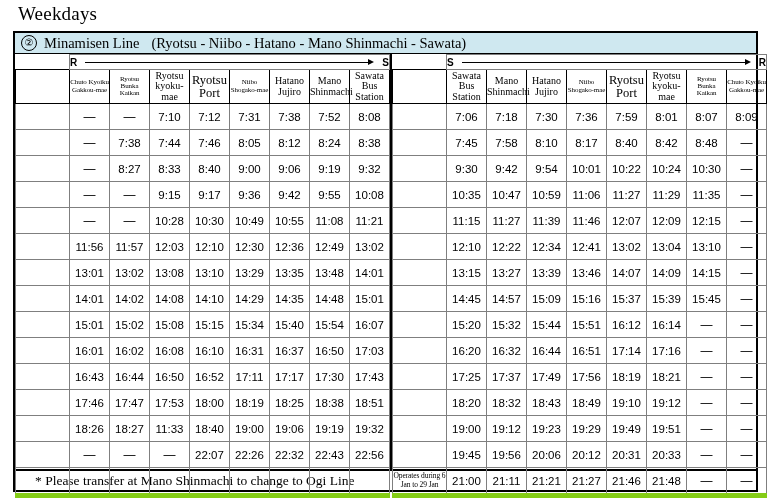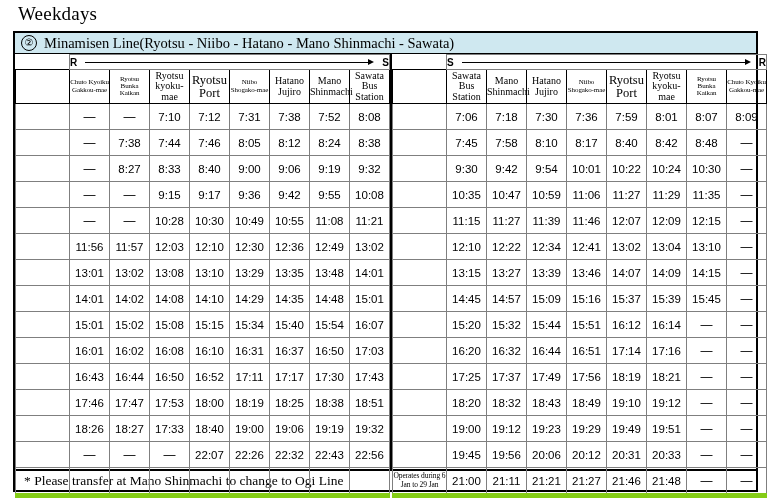--- a/index.html
+++ b/index.html
@@ -48,21 +48,21 @@
     white-space: nowrap;
   }
   .circ-num {
     display: inline-block;
     width: 14px; height: 14px; line-height: 13px;
     border: 1px solid #000; border-radius: 50%;
     text-align: center; font-size: 10px;
     margin-right: 7px; background: #cfe8f0;
   }
   .line-name { font-size: 14.5px; font-family: Liberation Serif, serif; }
-  .line-stations { font-size: 14.5px; }
+  .line-stations { font-size: 14.5px; margin-left: 12px; }
 
   
   .tables {
     display: flex;
     height: calc(100% - 21px - 21px);
     box-sizing: border-box;
   }
   .half { position: relative; }
   .half.left  { width: 377px; border-right: 2px solid #000; }
   .half.right { flex: 1 1 auto; }
@@ -136,21 +136,21 @@
     letter-spacing: -0.1px;
   }
   .dash { font-weight: bold; font-size: 12px; }
   tbody tr:last-child td { border-bottom: 6px solid #84cc16; }
 
   
   .footnote {
     height: 21px;
     border-top: 2px solid #000;
     display: flex; align-items: center;
-    padding-left: 9px;
+    padding-left: 20px;
     font-size: 13.5px;
     box-sizing: border-box;
     background:#fff;
   }
 </style>
 </head>
 <body>
 
 <div class="page">
 
@@ -337,21 +337,21 @@
                 <td>18:00</td>
                 <td>18:19</td>
                 <td>18:25</td>
                 <td>18:38</td>
                 <td>18:51</td>
               </tr>
               <tr>
                 <td class="note"></td>
                 <td>18:26</td>
                 <td>18:27</td>
-                <td>17:33</td>
+                <td>11:33</td>
                 <td>18:40</td>
                 <td>19:00</td>
                 <td>19:06</td>
                 <td>19:19</td>
                 <td>19:32</td>
               </tr>
               <tr>
                 <td class="note"></td>
                 <td class="dash">—</td>
                 <td class="dash">—</td>

